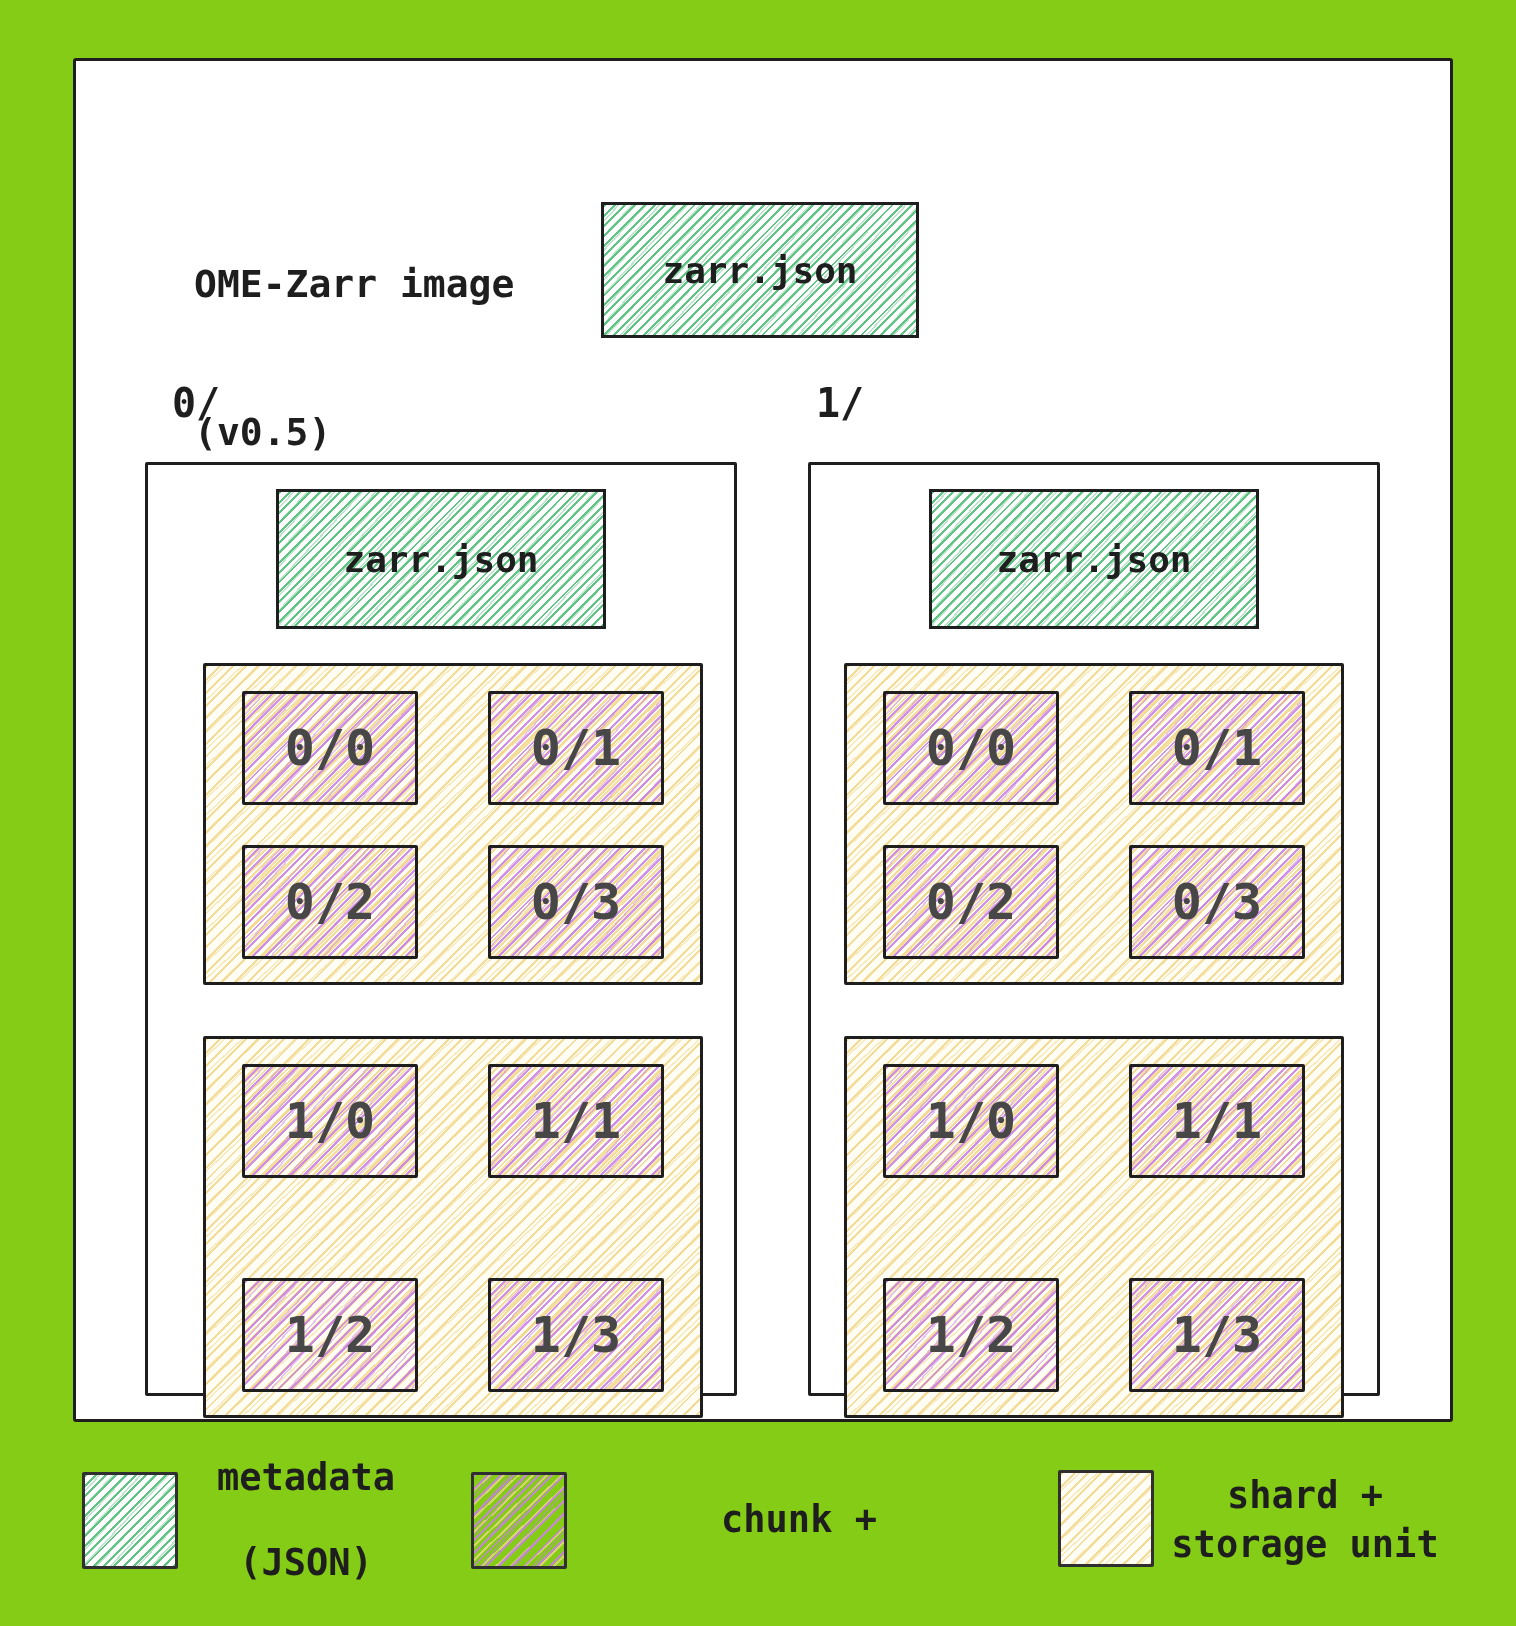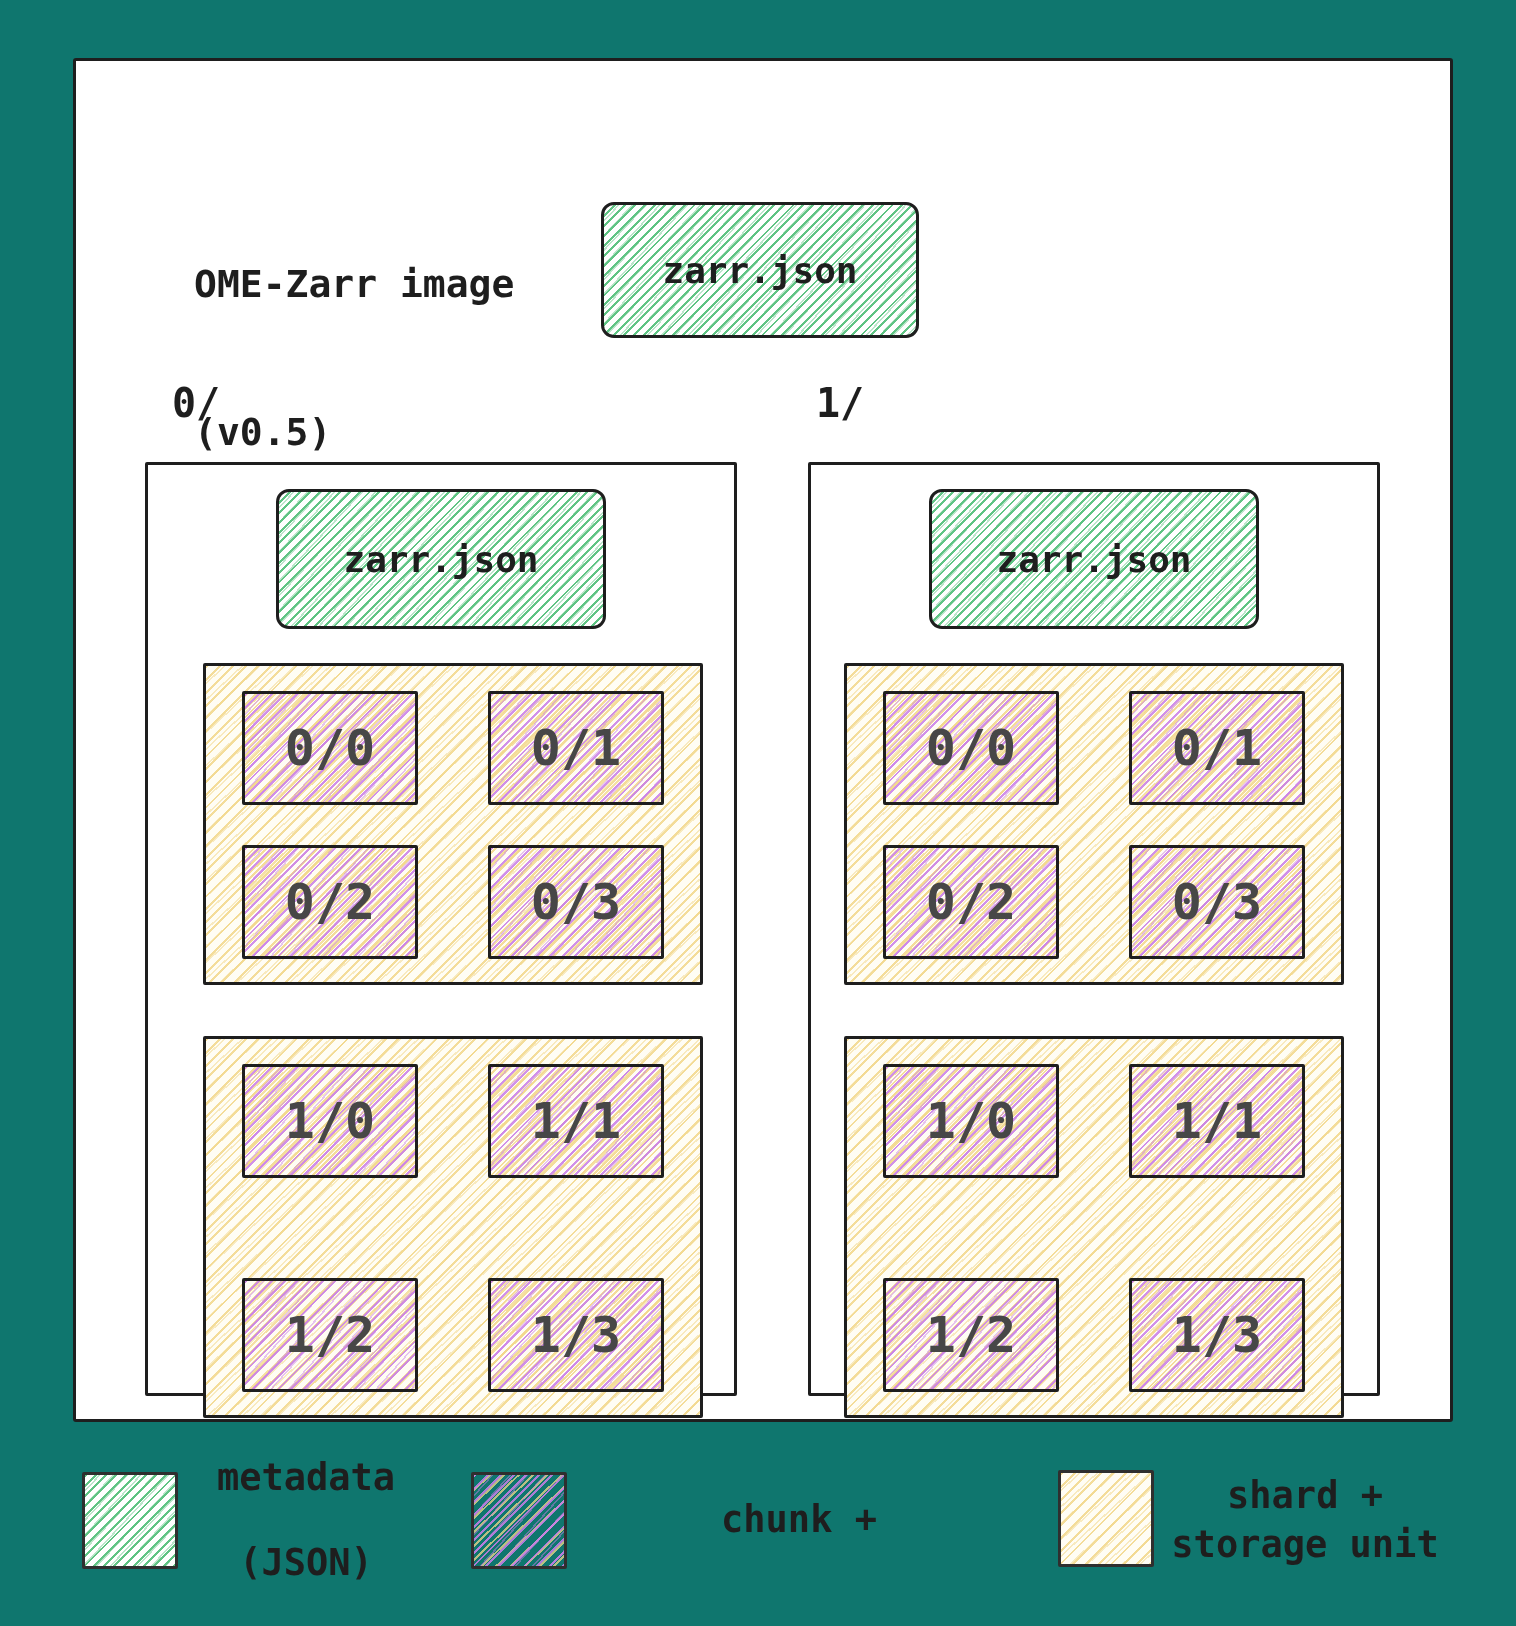--- a/index.html
+++ b/index.html
@@ -1,21 +1,21 @@
 <!DOCTYPE html>
 <html style="--metadata-hatch: #58c17e; --chunk-hatch: #c97ee8; --shard-hatch: #f2d78a; --outline: #1e1e1e; --chunk-label-text: #474747;"><head>
 <meta charset="utf-8">
 <style>
   html,body{margin:0;padding:0;background:#ffffff;}
   body{
     width:1516px;height:1626px;position:relative;
     font-family:"DejaVu Sans Mono","Liberation Mono",monospace;
     font-weight:bold;color:#1e1e1e;
   }
-  .canvas{position:absolute;left:0;top:0;width:1516px;height:1626px;background:#0f766e;overflow:hidden;}
+  .canvas{position:absolute;left:0;top:0;width:1516px;height:1626px;background:#84cc16;overflow:hidden;}
 
   
   .hatch-green{
     background-color:#ffffff;
     background-image:
       repeating-linear-gradient(135deg, rgba(88,193,126,0.95) 0px, rgba(88,193,126,0.95) 2px, transparent 2px, transparent 7px),
       repeating-linear-gradient(133deg, rgba(88,193,126,0.40) 0px, rgba(88,193,126,0.40) 1.5px, transparent 1.5px, transparent 10px);
   }
   .hatch-yellow{
     background-color:#fffdf4;
@@ -32,21 +32,21 @@
   }
 
   
   .outer-box{
     position:absolute;left:73px;top:58px;width:1374px;height:1358px;
     border:3px solid #1e1e1e;border-radius:3px;background:#ffffff;
   }
   .title{position:absolute;left:118px;top:100px;font-size:38px;line-height:1.3;white-space:pre;}
 
   .file-box{
-    position:absolute;border:3px solid #1e1e1e;border-radius:13px;
+    position:absolute;border:3px solid #1e1e1e;border-radius:0;
     display:flex;align-items:center;justify-content:center;
     font-size:36px;box-sizing:border-box;
   }
   .root-meta{left:601px;top:202px;width:318px;height:136px;}
 
   .group-label{position:absolute;font-size:40px;}
   .group-label.g0{left:172px;top:380px;}
   .group-label.g1{left:816px;top:380px;}
 
   .group-box{

